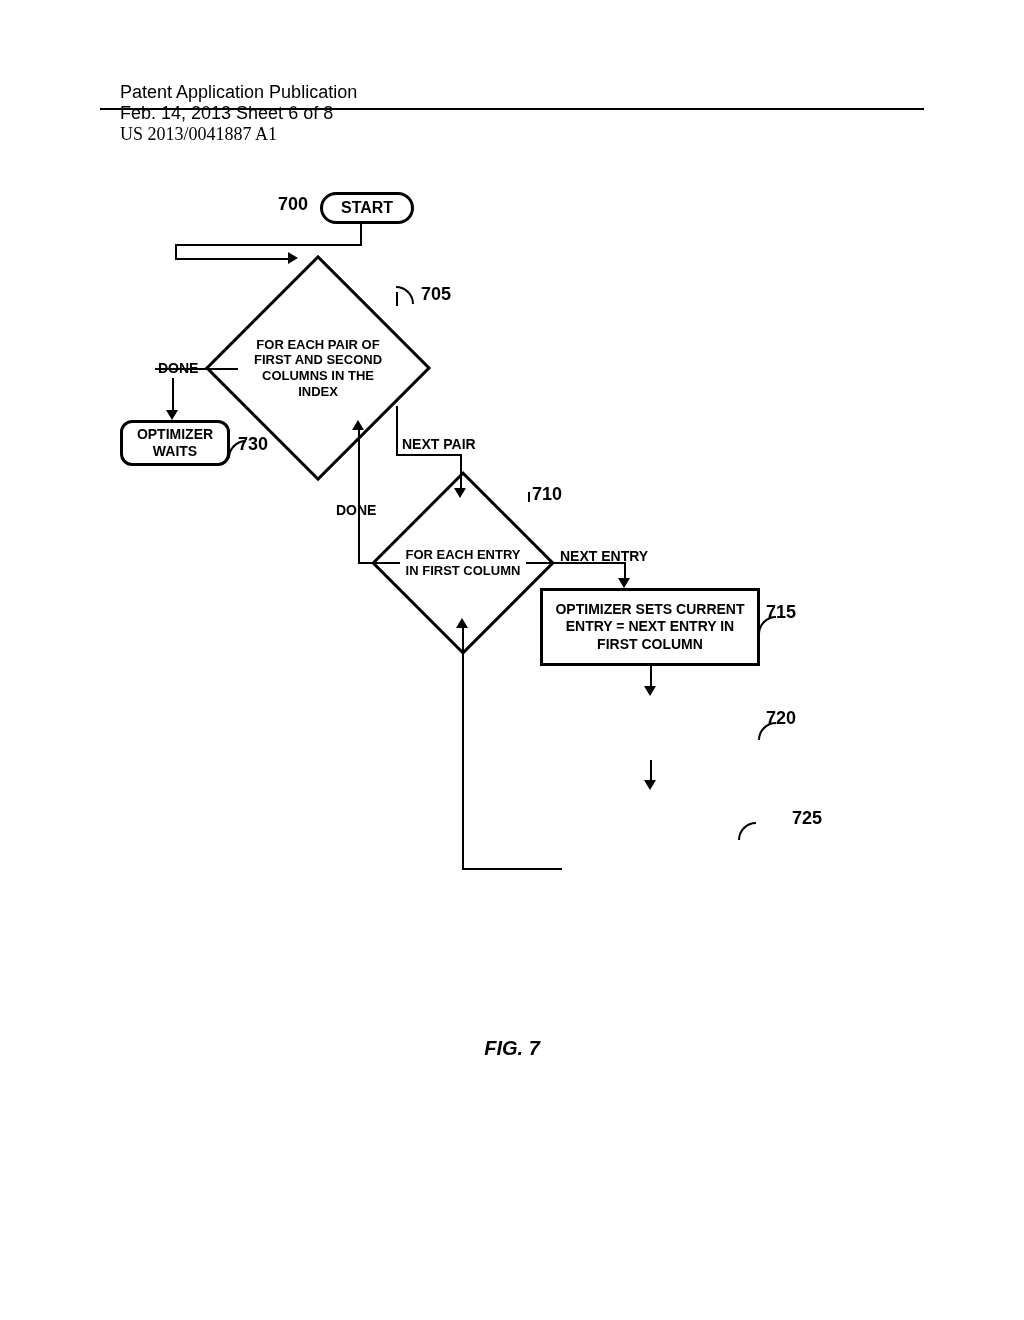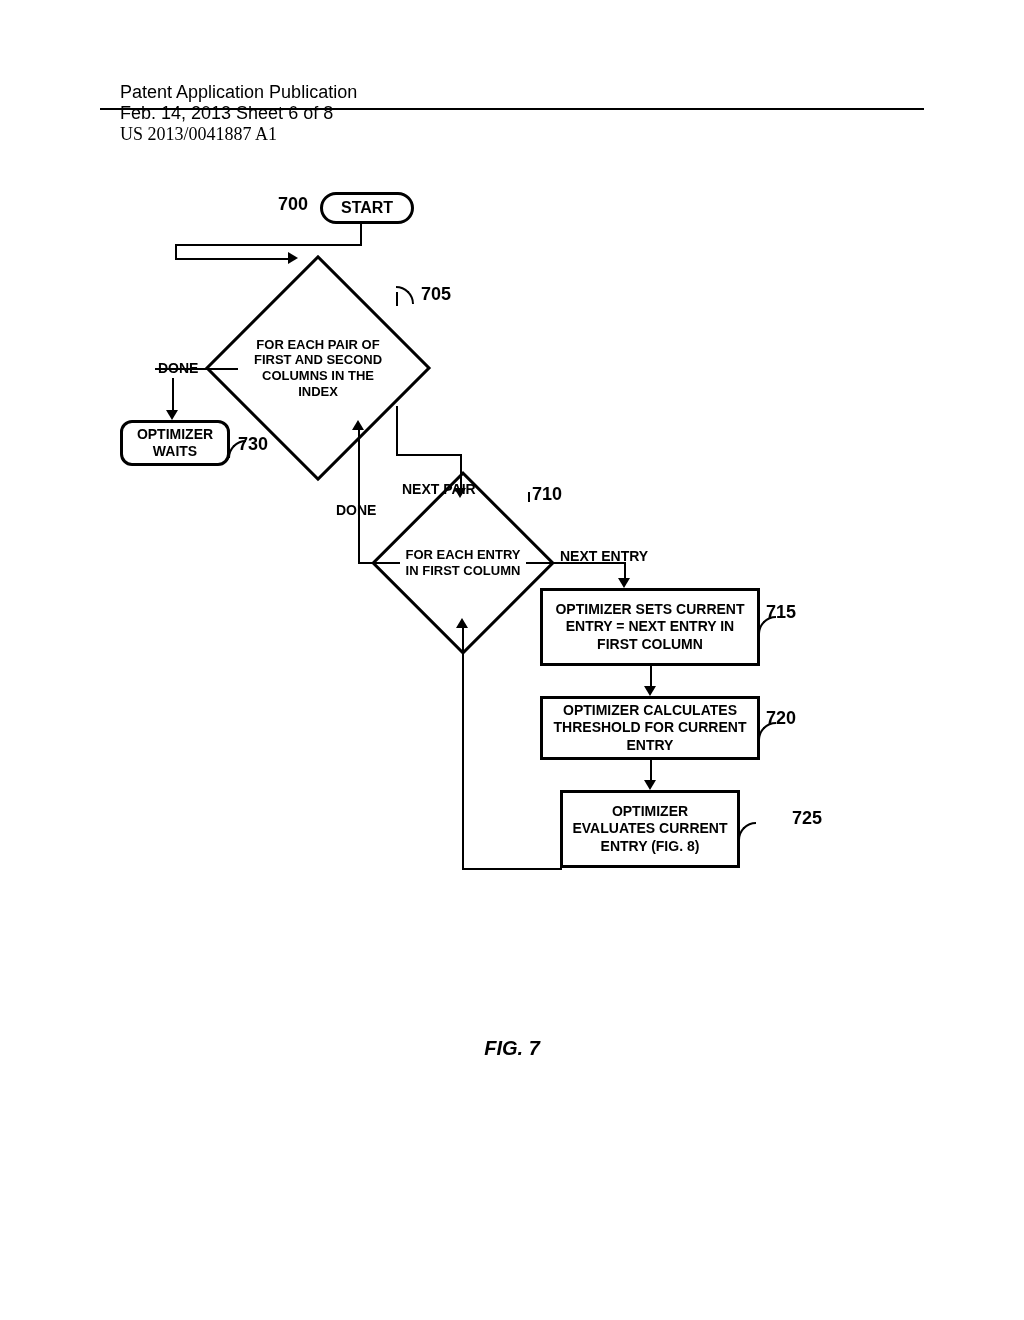--- a/index.html
+++ b/index.html
@@ -173,21 +173,21 @@
 
   <div class="line v" style="left:172px; top:198px; height:34px;"></div>
   <div class="ahead down" style="left:166px; top:230px;"></div>
 
   <div class="box" style="left:120px; top:240px; width:110px; height:46px;border-radius:12px;">
     <span>OPTIMIZER WAITS</span>
   </div>
   <div class="ref-label" style="left:238px; top:254px;">730</div>
   <div class="hook" style="left:228px; top:260px; transform: rotate(180deg);"></div>
 
-  <div class="edge-label" style="left:402px; top:256px;margin-top:45px;">NEXT PAIR</div>
+  <div class="edge-label" style="left:402px; top:256px;">NEXT PAIR</div>
   <div class="line v" style="left:396px; top:226px; height:48px;"></div>
 
   <div class="line v" style="left:460px; top:290px; height:20px;"></div>
   <div class="ahead down" style="left:454px; top:308px;"></div>
 
   <div class="line h" style="left:396px; top:274px; width:66px;"></div>
   <div class="line v" style="left:460px; top:274px; height:18px;"></div>
 
   <div class="ref-label" style="left:532px; top:304px;">710</div>
   <div class="line v" style="left:528px; top:312px; height:10px;"></div>
@@ -208,32 +208,26 @@
 
   <div class="box" style="left:540px; top:408px; width:220px; height:78px;">
     <span>OPTIMIZER SETS CURRENT ENTRY = NEXT ENTRY IN FIRST COLUMN</span>
   </div>
   <div class="ref-label" style="left:766px; top:422px;">715</div>
   <div class="hook" style="left:758px; top:436px; transform: rotate(180deg);"></div>
 
   <div class="line v" style="left:650px; top:486px; height:22px;"></div>
   <div class="ahead down" style="left:644px; top:506px;"></div>
 
-  <div class="box" style="left:540px; top:516px; width:220px; height:64px;">
-    <span>OPTIMIZER CALCULATES THRESHOLD FOR CURRENT ENTRY</span>
-  </div>
   <div class="ref-label" style="left:766px; top:528px;">720</div>
   <div class="hook" style="left:758px; top:542px; transform: rotate(180deg);"></div>
 
   <div class="line v" style="left:650px; top:580px; height:22px;"></div>
   <div class="ahead down" style="left:644px; top:600px;"></div>
 
-  <div class="box" style="left:560px; top:610px; width:180px; height:78px;">
-    <span>OPTIMIZER EVALUATES CURRENT ENTRY (FIG. 8)</span>
-  </div>
   <div class="ref-label" style="left:748px; top:628px;margin-left:44px;">725</div>
   <div class="hook" style="left:738px; top:642px; transform: rotate(180deg);"></div>
 
   <div class="line h" style="left:462px; top:688px; width:100px;"></div>
   <div class="line v" style="left:462px; top:446px; height:244px;"></div>
   <div class="ahead up" style="left:456px; top:438px;"></div>
 
 </div>
 
 <div class="fig-caption">

